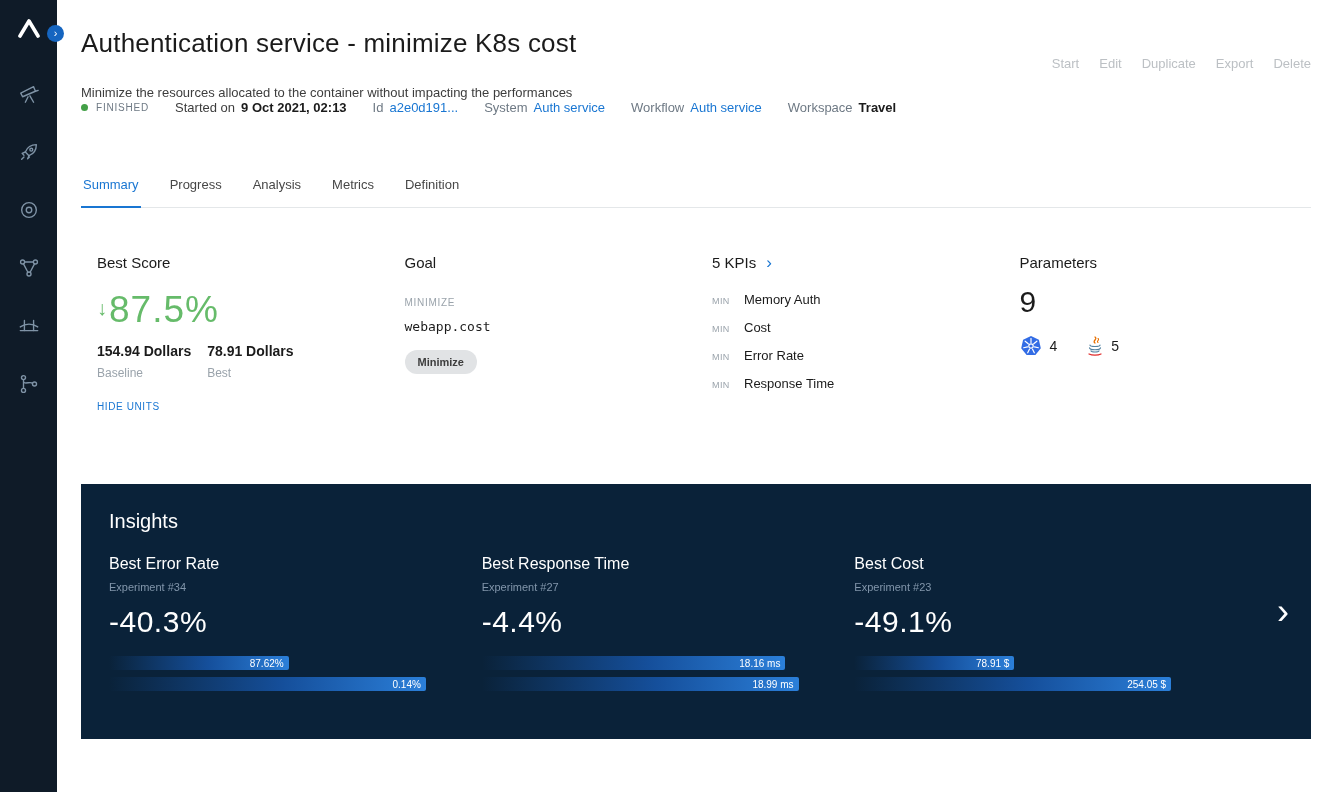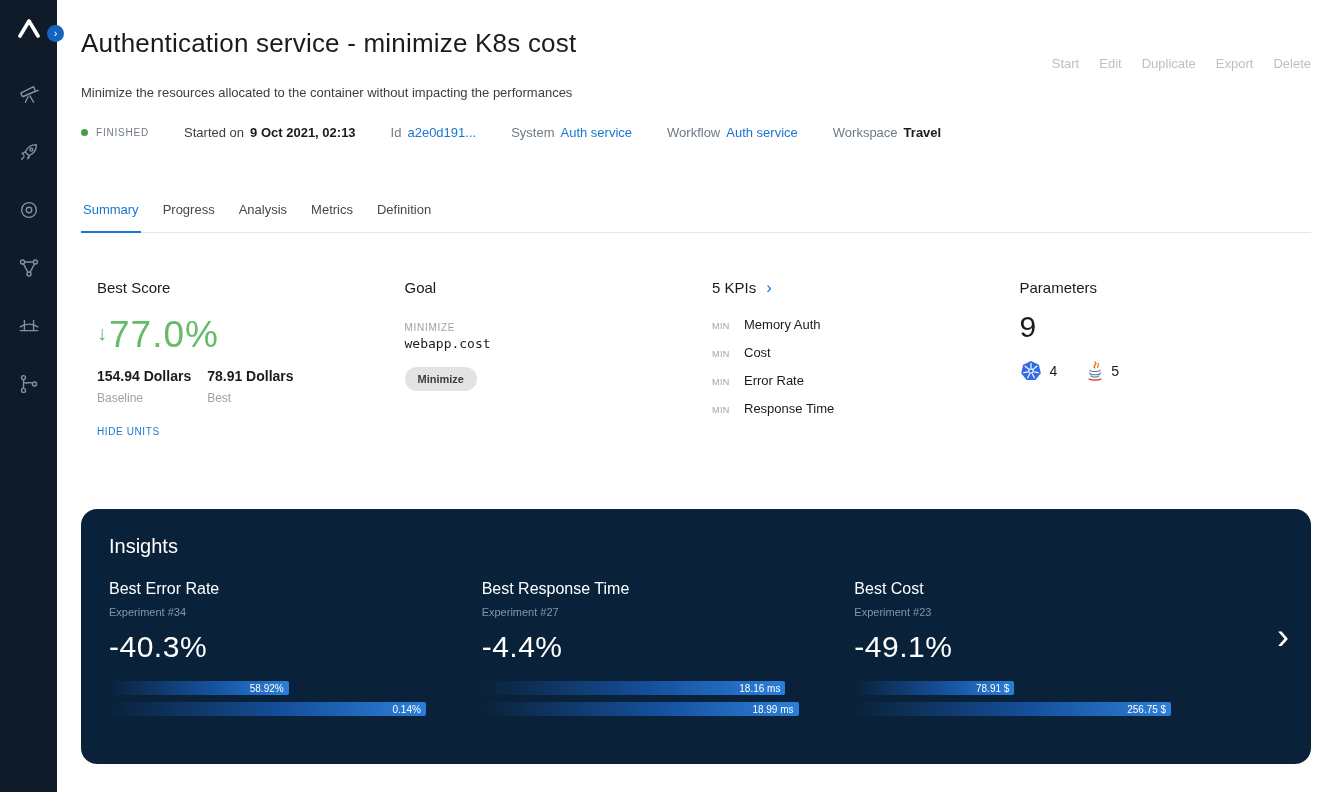--- a/index.html
+++ b/index.html
@@ -31,68 +31,68 @@
 
   
   .main { flex: 1; position: relative; padding: 28px 18px 0 24px; overflow: hidden; }
 
   .actions { position: absolute; top: 36px; right: 18px; display: flex; gap: 20px; margin-top: 20px; }
   .action { font-size: 13px; color: #bcc0c4; cursor: pointer; }
 
   .page-title { font-size: 26px; font-weight: 500; color: #1b1b1b; letter-spacing: 0.2px; }
   .subtitle { margin-top: 26px; font-size: 13px; color: #3d3d3d; }
 
-  .status-row { margin-top: 25px; display: flex; align-items: center; gap: 35px; font-size: 13px; }
+  .status-row { display: flex; align-items: center; gap: 26px; font-size: 13px; }
   .status-finished { display: flex; align-items: center; gap: 8px; }
   .dot { width: 7px; height: 7px; border-radius: 50%; background: #43a047; }
   .finished-label { font-size: 10px; letter-spacing: 0.8px; color: #6e7984; }
   .muted { color: #6e7984; }
   .plain { color: #3d3d3d; }
   .strong { color: #1b1b1b; font-weight: 700; }
   .semibold { color: #1b1b1b; font-weight: 700; }
   .link { color: #1976d2; cursor: pointer; }
   .status-item { display: flex; gap: 6px; align-items: baseline; }
 
   
-  .tabs { margin-top: 54px; display: flex; gap: 20px; border-bottom: 1px solid #e4e7e9; }
+  .tabs { margin-top: 54px; display: flex; gap: 27px; border-bottom: 1px solid #e4e7e9; }
   .tab { font-size: 13px; color: #474747; padding: 8px 2px 14px; cursor: pointer; }
   .tab.active { color: #1976d2; border-bottom: 2px solid #1976d2; margin-bottom: -1px; }
 
   
   .summary { display: grid; grid-template-columns: repeat(4, 1fr); padding-top: 46px; }
   .card { padding: 0 16px; }
   .card-title { font-size: 15px; color: #1b1b1b; }
 
   .score { margin-top: 18px; color: #66bb6a; display: flex; align-items: flex-start; }
   .score-arrow { font-size: 20px; margin-top: 8px; margin-right: 2px; }
   .score-value { font-size: 37px; font-weight: 500; letter-spacing: 1px; }
   .score-values { display: flex; gap: 16px; margin-top: 12px; }
   .value-block .v { font-size: 14px; font-weight: 700; color: #1b1b1b; }
   .value-block .l { font-size: 12px; color: #9aa3ab; margin-top: 7px; }
   .hide-units { margin-top: 21px; font-size: 10px; letter-spacing: 0.6px; color: #1976d2; cursor: pointer; }
 
   .goal-dir { margin-top: 26px; font-size: 10px; letter-spacing: 0.7px; color: #9aa3ab; }
-  .goal-expr { margin-top: 3px; font-family: "DejaVu Sans Mono", monospace; font-size: 13px; color: #1b1b1b; }
+  .goal-expr { margin-top: 11px; font-family: "DejaVu Sans Mono", monospace; font-size: 13px; color: #1b1b1b; }
   .details-chip { margin-top: 16px; display: inline-block; background: #e1e3e5; border-radius: 14px; padding: 6px 13px; font-size: 11px; font-weight: 700; color: #3d3d3d; border: none; cursor: pointer; }
 
   .kpis-title-row { display: flex; align-items: center; gap: 10px; }
   .kpi-chevron { color: #1976d2; font-size: 17px; line-height: 1; cursor: pointer; }
   .kpi-list { margin-top: 21px; }
   .kpi-row { display: flex; align-items: baseline; margin-bottom: 13px; }
   .kpi-dir { width: 32px; font-size: 9px; letter-spacing: 0.4px; color: #9aa3ab; }
   .kpi-name { font-size: 13px; color: #1b1b1b; }
 
   .param-total { margin-top: 14px; font-size: 30px; color: #1b1b1b; }
   .param-icons { margin-top: 16px; display: flex; align-items: center; gap: 8px; }
   .param-count { font-size: 14px; color: #1b1b1b; }
   .param-gap { width: 14px; }
 
   
   .insights {
-    margin-top: 72px; background: #0a2239; border-radius: 16px;
+    margin-top: 72px; background: #0a2239; border-radius: 0;
     padding: 26px 28px; position: relative; height: 255px;
   }
   .insights-title { color: #ffffff; font-size: 20px; font-weight: 500; }
   .insight-cards { display: grid; grid-template-columns: repeat(3, 1fr); margin-top: 22px; padding-right: 56px; }
   .icard-title { color: #ffffff; font-size: 16px; }
   .icard-exp { color: #8296ab; font-size: 11px; margin-top: 8px; }
   .icard-value { color: #ffffff; font-size: 30px; font-weight: 500; margin-top: 12px; letter-spacing: 0.5px; }
   .bars { margin-top: 17px; padding-right: 46px; }
   .bar {
     height: 14px; border-radius: 2px; margin-bottom: 7px;
@@ -213,21 +213,21 @@
       <div class="tab">Metrics</div>
       <div class="tab">Definition</div>
     </div>
 
     <div class="summary">
 
       <div class="card">
         <div class="card-title">Best Score</div>
         <div class="score">
           <span class="score-arrow">↓</span>
-          <span class="score-value">77.0%</span>
+          <span class="score-value">87.5%</span>
         </div>
         <div class="score-values">
           <div class="value-block">
             <div class="v">154.94 Dollars</div>
             <div class="l">Baseline</div>
           </div>
           <div class="value-block">
             <div class="v">78.91 Dollars</div>
             <div class="l">Best</div>
           </div>
@@ -302,21 +302,21 @@
       <div class="insights-title">Insights</div>
 
       <div class="insight-cards">
 
         <div class="icard">
           <div class="icard-title">Best Error Rate</div>
           <div class="icard-exp">Experiment #34</div>
           <div class="icard-value">-40.3%</div>
           <div class="bars">
             <div class="bar" style="width: 55%;">
-              <span class="bar-label">58.92%</span>
+              <span class="bar-label">87.62%</span>
             </div>
             <div class="bar" style="width: 97%;">
               <span class="bar-label">0.14%</span>
             </div>
           </div>
         </div>
 
         <div class="icard">
           <div class="icard-title">Best Response Time</div>
           <div class="icard-exp">Experiment #27</div>
@@ -333,21 +333,21 @@
 
         <div class="icard">
           <div class="icard-title">Best Cost</div>
           <div class="icard-exp">Experiment #23</div>
           <div class="icard-value">-49.1%</div>
           <div class="bars">
             <div class="bar" style="width: 49%;">
               <span class="bar-label">78.91 $</span>
             </div>
             <div class="bar" style="width: 97%;">
-              <span class="bar-label">256.75 $</span>
+              <span class="bar-label">254.05 $</span>
             </div>
           </div>
         </div>
 
       </div>
 
       <button class="next-chevron">›</button>
     </section>
 
   </main>

